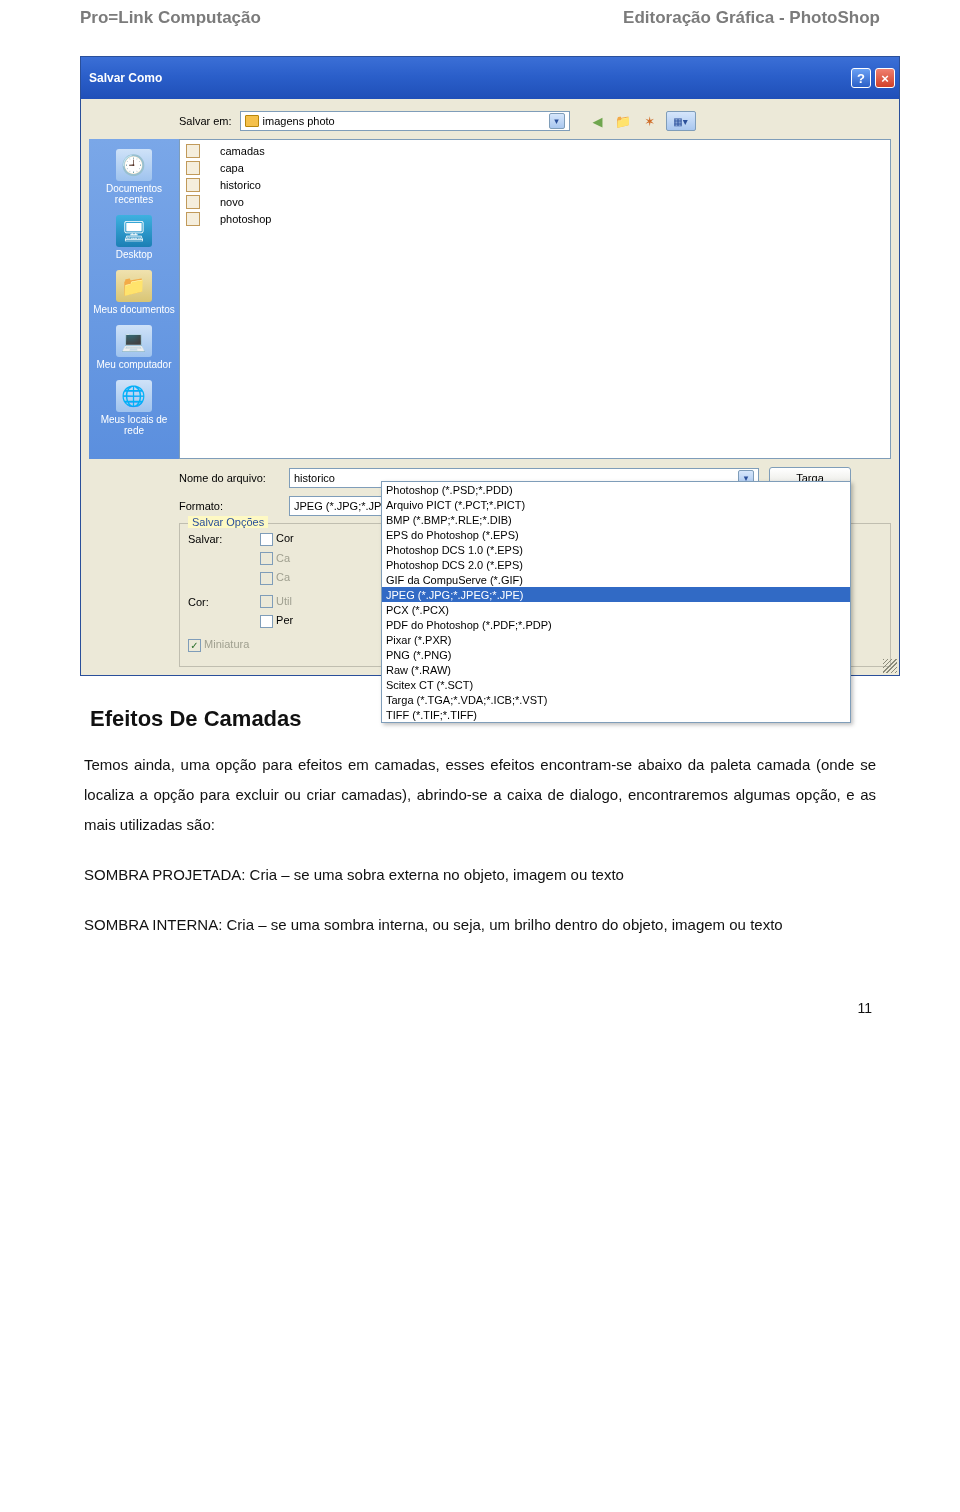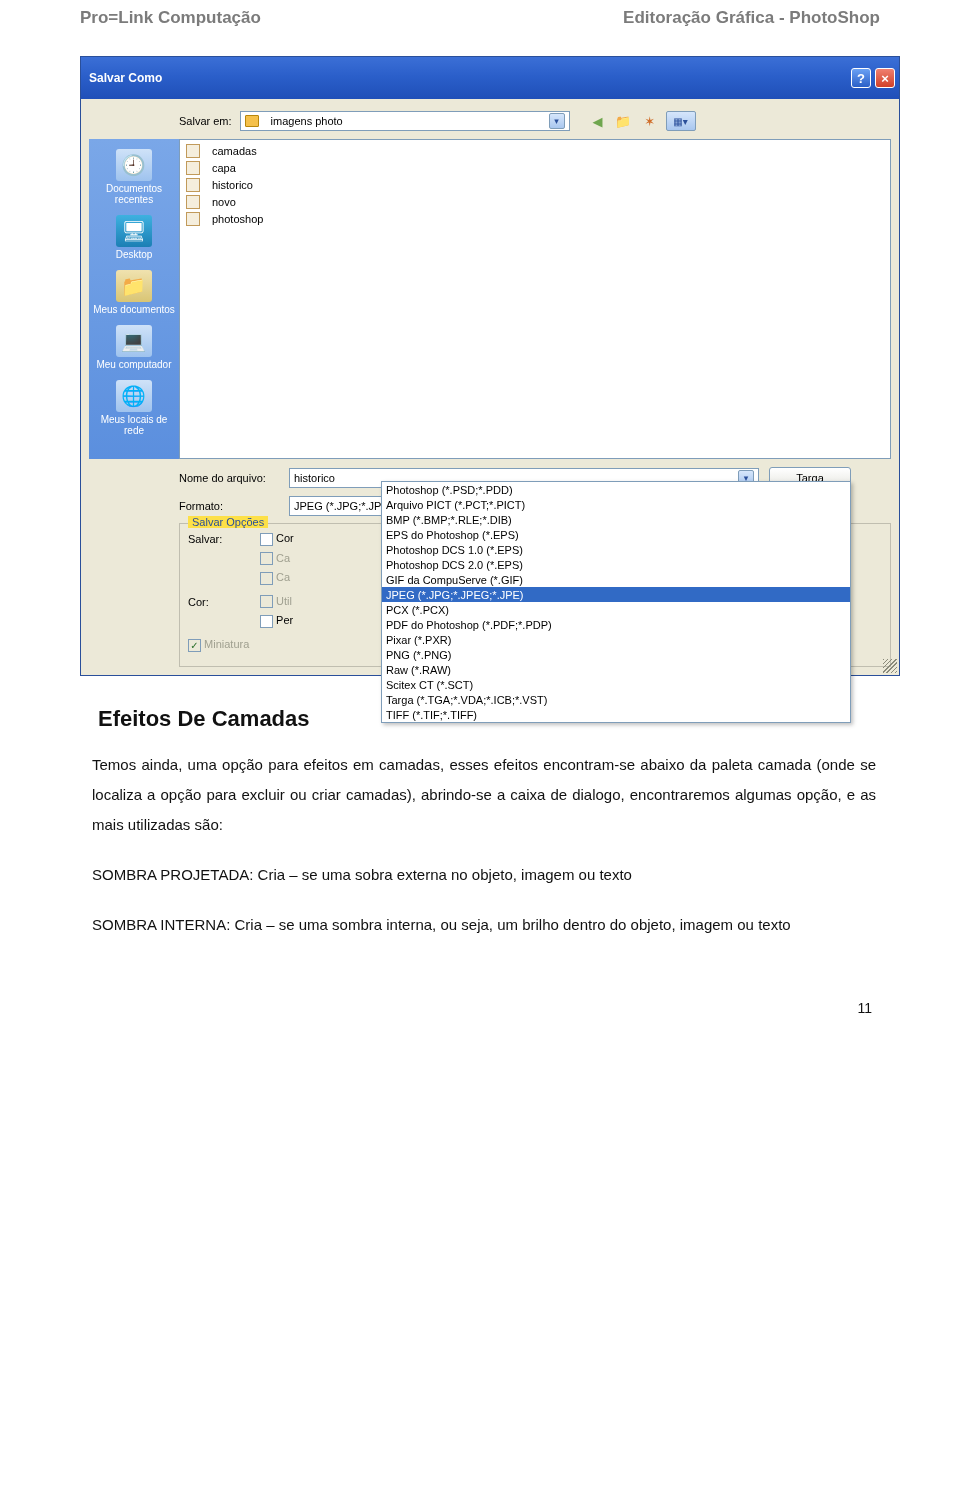--- a/index.html
+++ b/index.html
@@ -63,21 +63,20 @@
 
   .row-top {
     display:flex; align-items:center; gap:8px;
     padding: 4px 0 8px 90px;
   }
   .lbl { display:inline-block; }
   .combo {
     display:flex; align-items:center;
     background:#fff; border:1px solid #7f9db9; height:20px;
     padding:0 4px;
-    gap:8px;
   }
   .combo .folder-ic {
     width:14px;height:12px;background:#f5c04a;border:1px solid #b8860b;
     border-radius:1px;margin-right:4px;
   }
   .combo .txt { flex:1; font-size:11px; }
   .combo .arrow {
     width:16px;height:16px;background:linear-gradient(#d6e6fb,#a9c7ef);
     border:1px solid #7f9db9;border-radius:2px;margin-left:4px;
     display:flex;align-items:center;justify-content:center;font-size:9px;color:#2a4f9a;
@@ -105,21 +104,21 @@
   .place.p1 .pic{background:linear-gradient(#cfe2f8,#9fc3ee);}
   .place.p2 .pic{background:linear-gradient(#3eb1e0,#1c7fb4);}
   .place.p3 .pic{background:linear-gradient(#f0e2af,#d9c574);}
   .place.p4 .pic{background:linear-gradient(#cfe2f8,#9fc3ee);}
   .place.p5 .pic{background:linear-gradient(#cfe2f8,#9fc3ee);}
 
   .file-list {
     flex:1; background:#fff; border:1px solid #7f9db9;
     height:320px; padding:2px 6px;
   }
-  .file-item { display:flex; align-items:center; gap:12px; height:17px; }
+  .file-item { display:flex; align-items:center; gap:20px; height:17px; }
   .file-ic {
     width:14px;height:14px;background:#f5eedd;border:1px solid #c19a5a;
     position:relative;display:flex;align-items:center;justify-content:center;font-size:9px;color:#c06a2a;
   }
 
   .lower-rows { padding-left:90px; padding-top:8px; }
   .frow { display:flex; align-items:center; gap:10px; margin-bottom:6px; }
   .frow .flabel { width:100px; }
   .wide-combo { width:470px; }
   .side-btn {
@@ -132,35 +131,35 @@
     position:absolute;
     left:300px; top:382px;
     width:470px; background:#fff; border:1px solid #7f9db9;
     z-index:50; font-size:11px;
     box-shadow: 2px 2px 4px rgba(0,0,0,0.25);
   }
   .fmt-item { padding:1px 4px; height:15px; line-height:14px; white-space:nowrap;}
   .fmt-item.sel { background:#316ac5; color:#fff; }
 
   .opts-group { border:1px solid #c0beb0; margin-top:2px; padding:8px; position:relative; }
-  .opts-title { position:absolute; top:-8px; left:8px; background:#fde047; padding:0 4px; color:#2a4f9a; font-size:11px; }
+  .opts-title { position:absolute; top:-8px; left:8px; background:#fef9c3; padding:0 4px; color:#2a4f9a; font-size:11px; }
   .opt-row { display:flex; align-items:center; gap:12px; margin-bottom:6px; padding-left:0; }
   .opt-row .olabel { width:60px; }
   .cb { width:13px;height:13px;border:1px solid #7f9db9;background:#fff;display:inline-block;vertical-align:middle; }
   .cb.dis { background:#ece9d8; }
   .cb.chk::after{content:"✓";font-size:10px;color:#2a6f2a;display:block;line-height:11px;text-align:center;}
   .dim { color:#a0a090; }
 
   .resize-grip{
     position:absolute;right:2px;bottom:2px;width:14px;height:14px;
     background:repeating-linear-gradient(135deg,#8a8a7a 0 1px,transparent 1px 3px);
   }
 
   
-  .article { padding: 0 4px; font-family: Verdana, sans-serif; color:#111;margin-left:8px; }
+  .article { padding: 0 4px; font-family: Verdana, sans-serif; color:#111; }
   .article h2 { font-size:22px; font-weight:bold; margin: 0 0 18px 6px; }
   .article p { font-size:15px; line-height:2; text-align:justify; margin:0 0 20px 0; }
   .para-def { margin-bottom:16px; }
   .page-num { text-align:right; font-size:14px; margin-top:60px; padding-right:4px; }
 </style>
 </head>
 <body>
 
 <div class="page">
   <div class="header-row">

